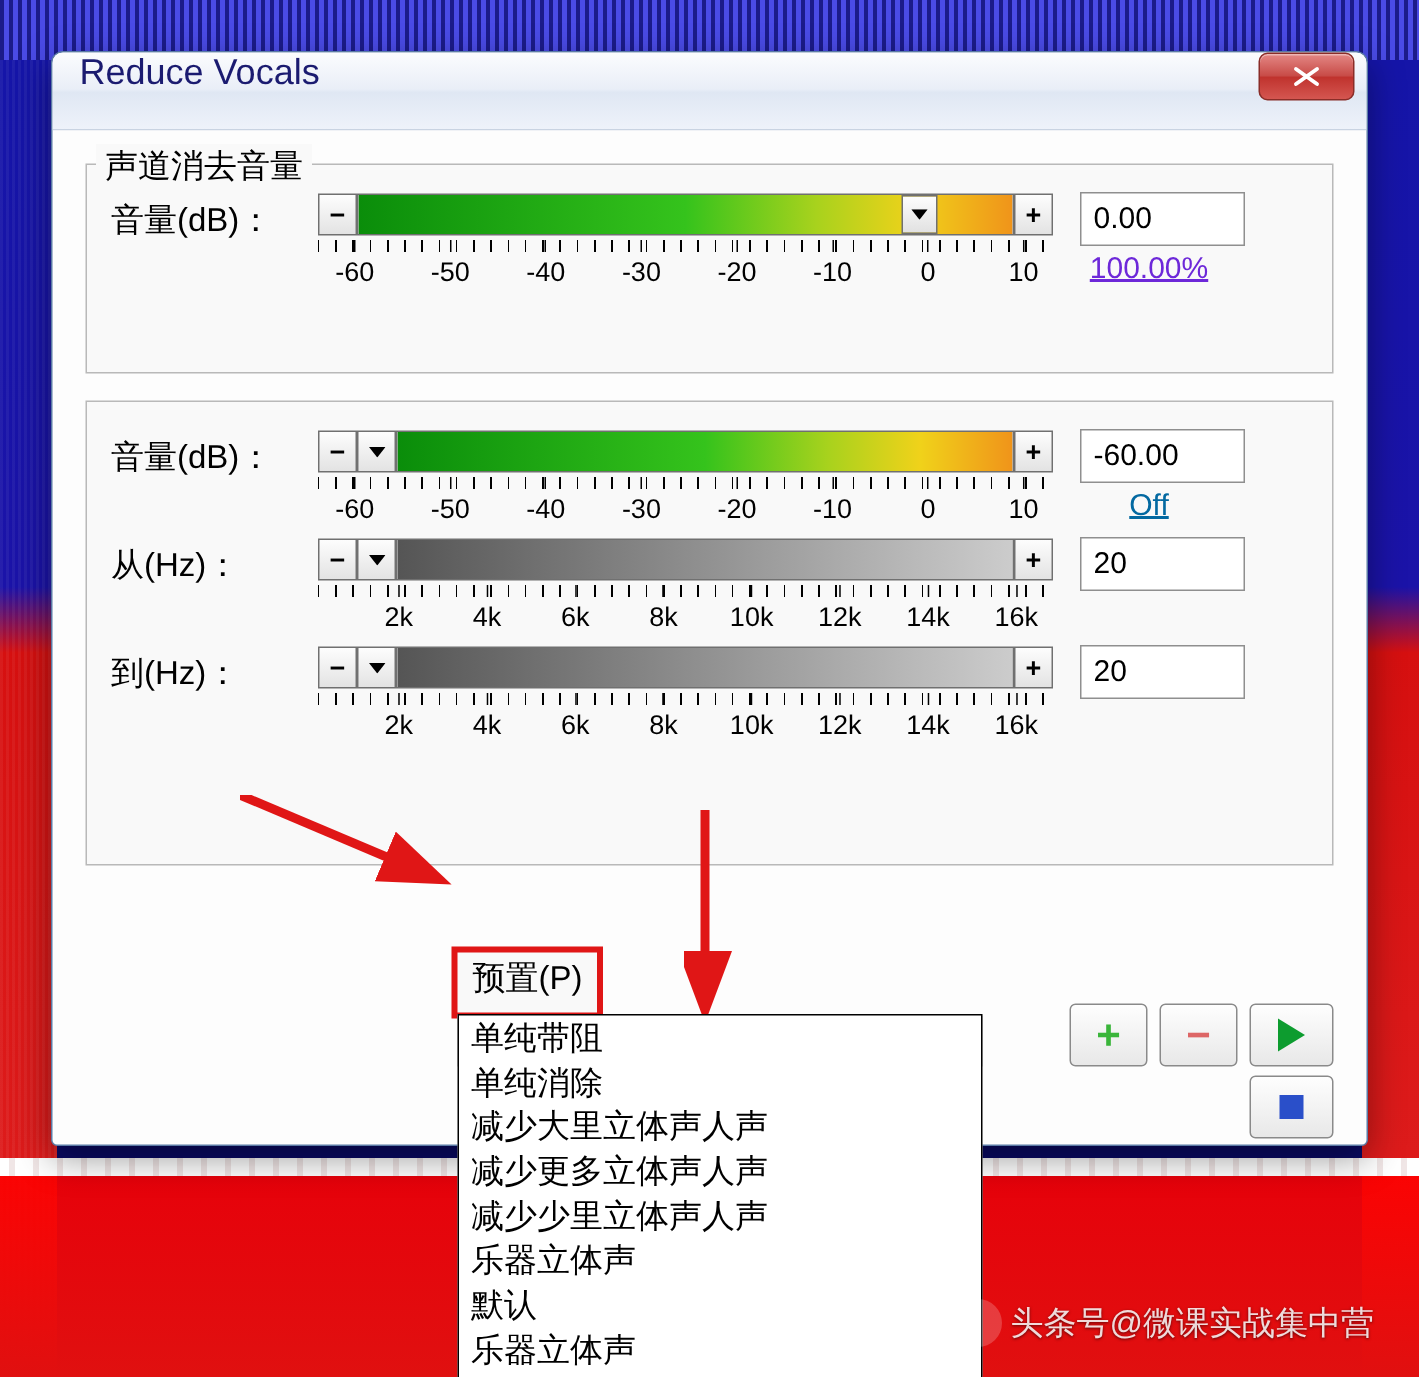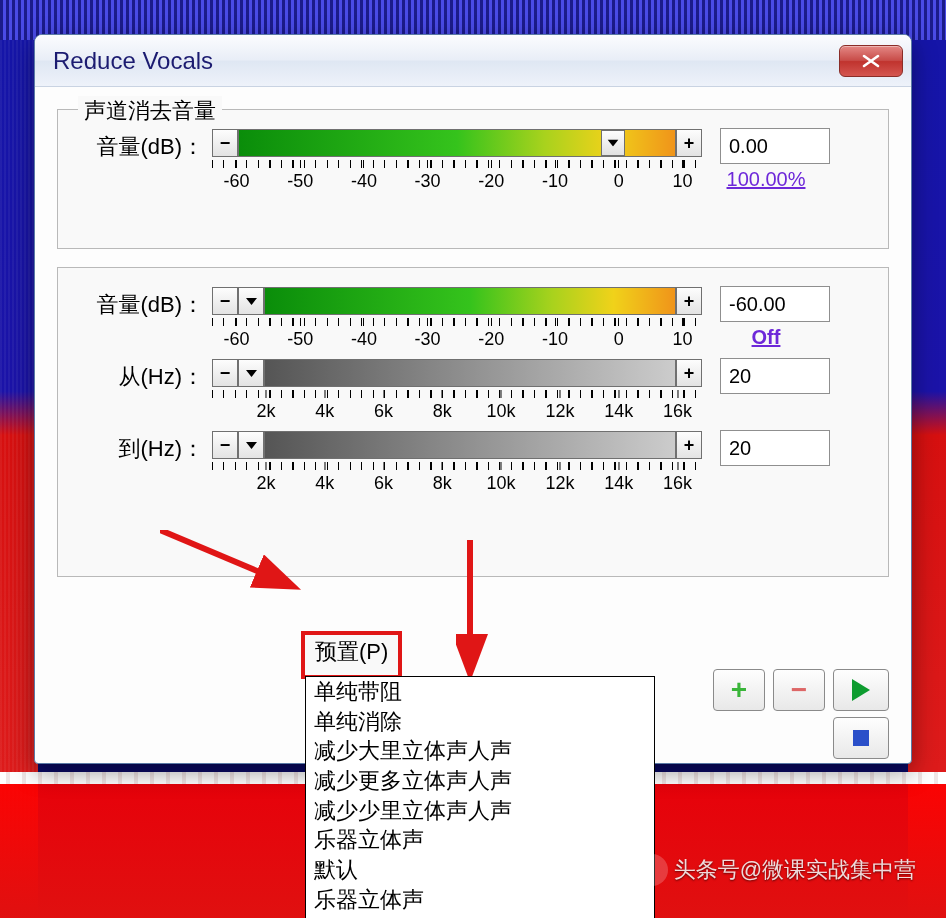--- a/index.html
+++ b/index.html
@@ -25,44 +25,44 @@
   border: 1px solid #5a7aa5;
   border-radius: 8px 8px 4px 4px;
   box-shadow: 0 0 0 1px rgba(255,255,255,.6) inset, 0 8px 24px rgba(0,0,0,.4);
   display: flex; flex-direction: column;
   z-index: 10;
 }
 .titlebar {
   height: 52px; border-radius: 7px 7px 0 0;
   background: linear-gradient(#fbfcfe, #e9eef7 48%, #dfe7f3 52%, #eef2fa);
   border-bottom: 1px solid #c9d3e2;
-  display:flex; align-items:center; padding: 0 8px 0 18px;
+  display:flex; padding: 0 8px 0 18px;
   justify-content: space-between;
 }
 .title-text { font-size: 24px; color:#1b1b70; font-weight: 400;}
 .close-btn {
   width: 64px; height: 32px;
   background: linear-gradient(#e48885, #c84c48 48%, #c0332e 52%, #d45650);
   border: 1px solid #8a2d28; border-radius: 6px;
   color: #fff; display:flex; align-items:center; justify-content:center;
   font-size: 17px; font-weight: bold; cursor:pointer;
   box-shadow: inset 0 1px rgba(255,255,255,.4);
 }
 .client { padding: 22px 22px; flex:1; position:relative; }
 .groupbox {
   border: 1px solid #b9b9b9; background: #f9f9f9;
   margin-bottom: 18px; padding: 18px 16px 24px;
   position: relative;
 }
 .group-legend {
-  position: absolute; top: -14px; left: 20px; background: #f9f9f9;
+  position: absolute; top: -14px; left: 6px; background: #f9f9f9;
   padding: 0 6px; font-size: 22px;
 }
 .row { display:flex; align-items:flex-start; margin-bottom: 6px; }
-.rlabel { width: 138px; text-align: right; padding-right: 8px; font-size: 22px; padding-top: 4px;}
+.rlabel { width: 138px; padding-right: 8px; font-size: 22px; padding-top: 4px;}
 .slider-wrap { flex: 1; display:flex; flex-direction:column; }
 .slider-ctrl { display:flex; align-items:center; height: 30px; }
 .minibtn {
   width: 26px; height: 28px; background: linear-gradient(#fdfdfd,#e3e3e3);
   border: 1px solid #707070; display:flex; align-items:center; justify-content:center;
   font-size: 18px; font-weight: bold; cursor:pointer;
 }
 .minibtn.drop svg{ width: 11px; height: 7px;}
 .track {
   flex:1; height: 28px; border: 1px solid #707070; position:relative; overflow:hidden;
@@ -77,21 +77,21 @@
 .ticks { height: 32px; position:relative; margin-top: 2px; text-decoration: underline;}
 .ticks .tick { position:absolute; top:0; transform: translateX(-50%); text-align:center; font-size: 18px; color:#000;}
 .ticks .tick::before{ content:""; display:block; width:1px; height:8px; background:#000; margin: 0 auto 3px;}
 .ticks::before { content:""; position:absolute; left:0; right:0; top:0; height:8px; background: repeating-linear-gradient(90deg, #000 0 1px, transparent 1px 11.5px);}
 .valbox {
   width: 110px; height: 36px; margin-left: 18px;
   border: 1px solid #8f8f8f; background:#fff; padding: 4px 8px;
   font-size: 20px;
 }
 .linky { color:#6d28d9; text-decoration: underline; cursor:pointer; font-size:20px;}
-.linky.red{ color:#6d28d9;font-weight:bold;}
+.linky.red{ color:#0369a1;}
 .value-col{ display:flex; flex-direction:column; align-items:center; gap: 4px; padding-top:0;}
 .preset-label-box {
   position:absolute; left: 266px; top: 544px;
   border: 4px solid #e01616; padding: 2px 10px 8px 10px;
   font-size: 22px; background:#f9f9f9;
 }
 .combo {
   position:absolute; left: 270px; top: 590px; width: 350px; height: 34px;
   display:flex; border:1px solid #707070; background:#fff; align-items:center;
   padding-left: 6px; cursor:pointer;
@@ -116,21 +116,21 @@
 .playstop{ display:flex; flex-direction:column; gap:6px;}
 .playbtn, .stopbtn{ width: 56px;}
 .play-tri{ width:0; height:0; border-left: 18px solid #0d9c2f; border-top:11px solid transparent; border-bottom:11px solid transparent;}
 .stop-sq{ width:16px; height:16px; background:#2a4fc9;}
 .helpbtn{
   position:absolute; right:22px; top: 680px; width: 150px; height: 42px; font-size: 22px;
 }
 .arrow-red{ position:absolute; z-index: 150;}
 .arrow-red svg{ display:block;}
 .watermark {
-  position:absolute; right: 30px; bottom: 32px; color: rgba(255,255,255,0.85);
+  position:absolute; right: 30px; bottom: 20px; color: rgba(255,255,255,0.85);
   font-size: 22px; z-index: 300; display:flex; align-items:center; gap:6px;
   text-shadow: 0 1px 2px rgba(0,0,0,.6);
 }
 .avatar{ width:32px; height:32px; border-radius:50%; background: #fff3;}
 </style>
 </head>
 <body>
 
 <div class="bg-spectrum">
   <div class="spectrum-top"></div>

